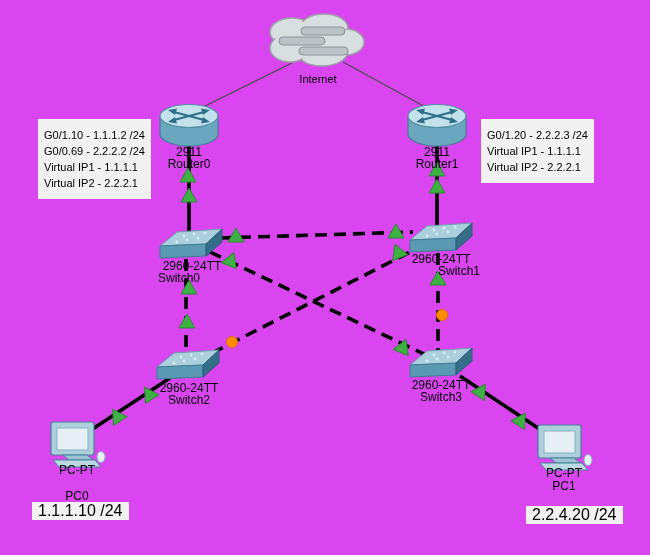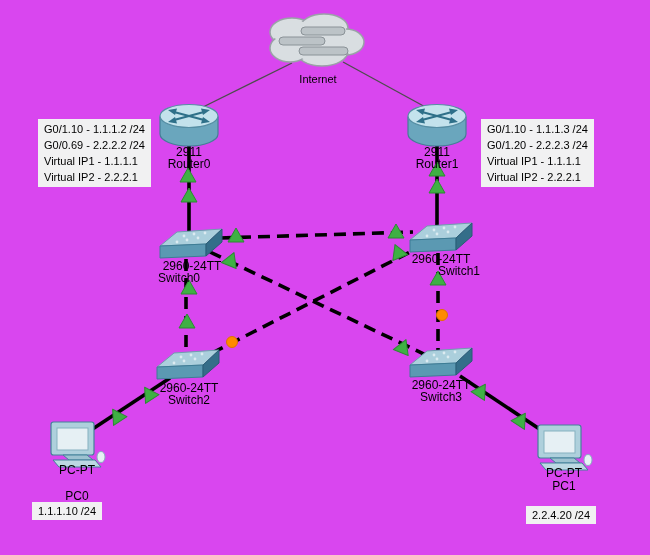--- a/index.html
+++ b/index.html
@@ -7,24 +7,24 @@
     position:relative;width:650px;height:555px;overflow:hidden;background:#d946ef;
     font-family:"Liberation Sans",sans-serif;
   }
   .stage svg{position:absolute;left:0;top:0;}
   .lbl{
     position:absolute;font-size:12px;line-height:12px;color:#000;text-align:center;
     white-space:nowrap;z-index:3;
   }
   .note{
     position:absolute;background:#f1f1f2;color:#000;font-size:11px;line-height:16px;
-    padding:2px 6px;z-index:3;white-space:nowrap;
+    padding:8px 6px;z-index:3;white-space:nowrap;
   }
   .ip-note{
-    position:absolute;background:#f1f1f2;color:#000;font-size:11px;line-height:14px;
+    position:absolute;background:#f1f1f2;color:#000;font-size:16px;line-height:14px;
     padding:2px 6px;z-index:3;white-space:nowrap;
   }
 </style>
 </head>
 <body>
 
 <div class="stage">
 
   <svg width="650" height="555" viewBox="0 0 650 555">
 
@@ -217,21 +217,20 @@
   <div class="lbl" style="left:534px;top:480px;width:60px">PC1</div>
 
   <div class="note" style="left:38px;top:119px">
     <div>G0/1.10 - 1.1.1.2 /24</div>
     <div>G0/0.69 - 2.2.2.2 /24</div>
     <div>Virtual IP1 - 1.1.1.1</div>
     <div>Virtual IP2 - 2.2.2.1</div>
   </div>
 
   <div class="note" style="left:481px;top:119px">
-    <div>G0/1.10 - 1.1.1.3 /24</div>
     <div>G0/1.20 - 2.2.2.3 /24</div>
     <div>Virtual IP1 - 1.1.1.1</div>
     <div>Virtual IP2 - 2.2.2.1</div>
   </div>
 
   <div class="ip-note" style="left:32px;top:502px">1.1.1.10 /24</div>
   <div class="ip-note" style="left:526px;top:506px">2.2.4.20 /24</div>
 
 </div>
 

